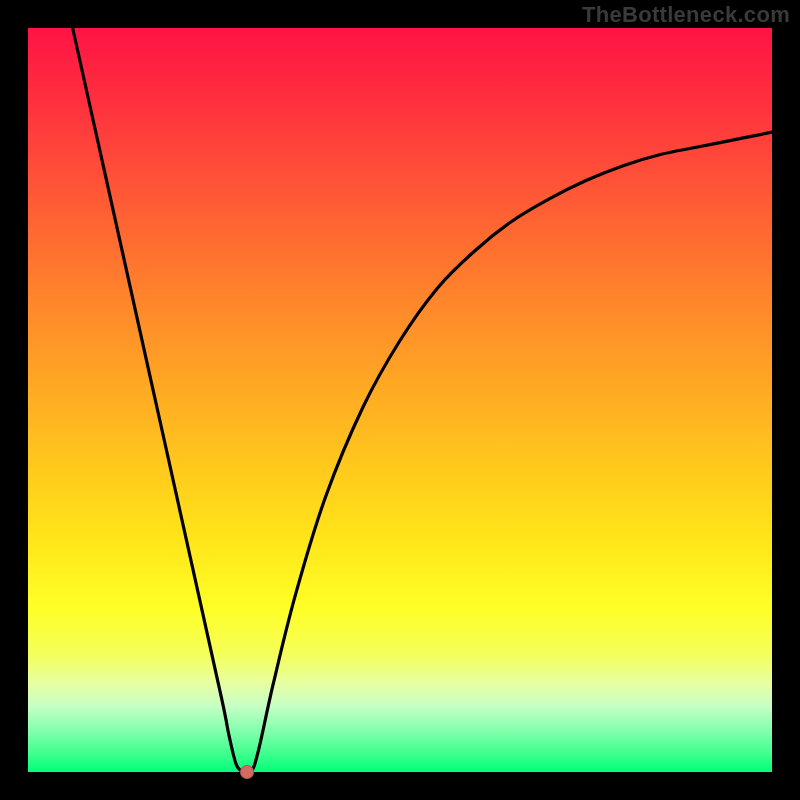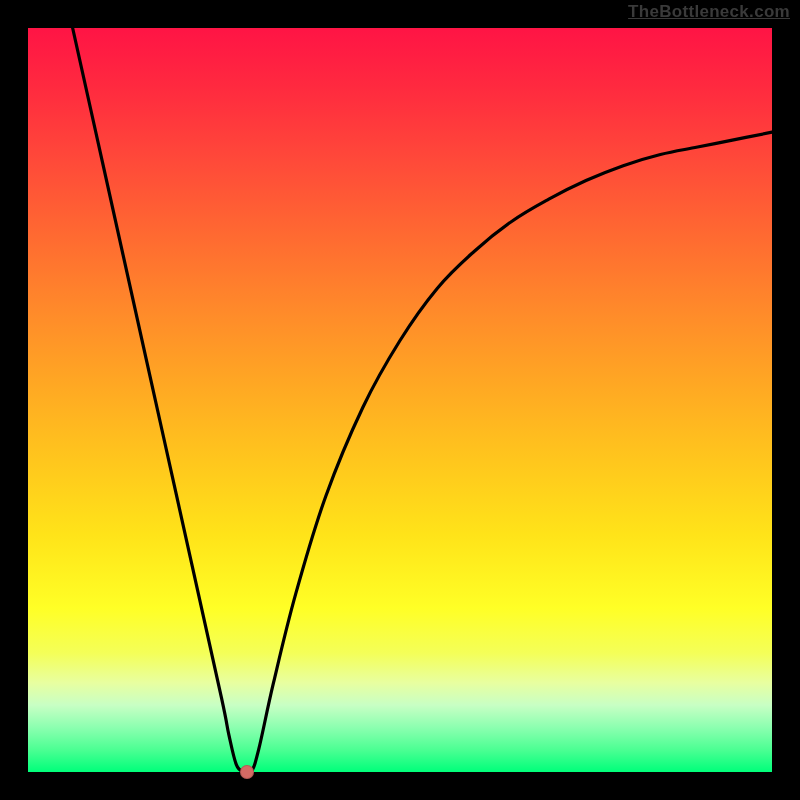--- a/index.html
+++ b/index.html
@@ -15,25 +15,24 @@
     position: relative;
     width: 800px;
     height: 800px;
     background: #000;
   }
   .watermark {
     position: absolute;
     top: 2px;
     right: 10px;
     color: #3a3a3a;
-    font-size: 17px;
+    font-size: 22px;
     font-weight: 600;
     letter-spacing: 0.3px;
     user-select: none;
-    text-decoration: underline;
   }
   .plot {
     position: absolute;
     left: 28px;
     top: 28px;
     width: 744px;   
     height: 744px;  
     
     background: linear-gradient(
       to bottom,

